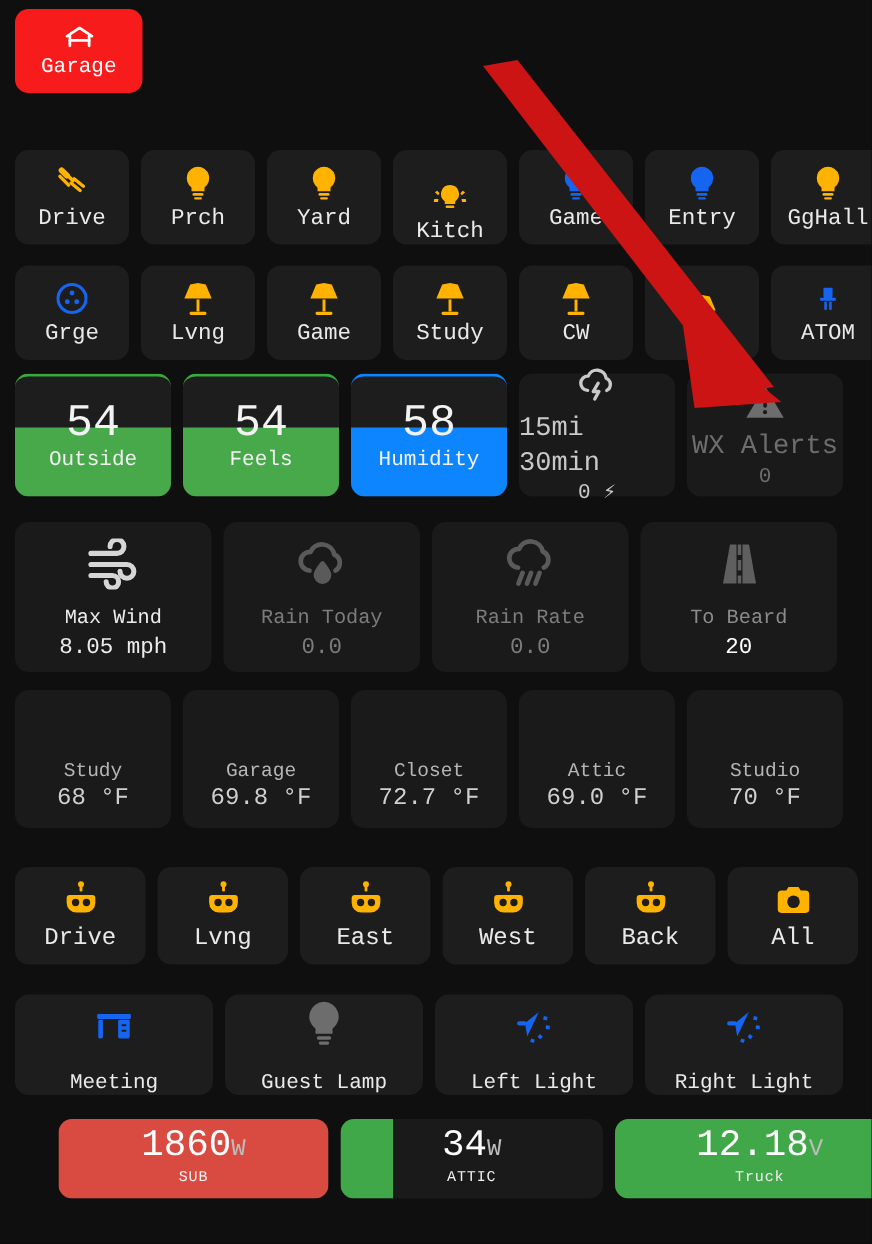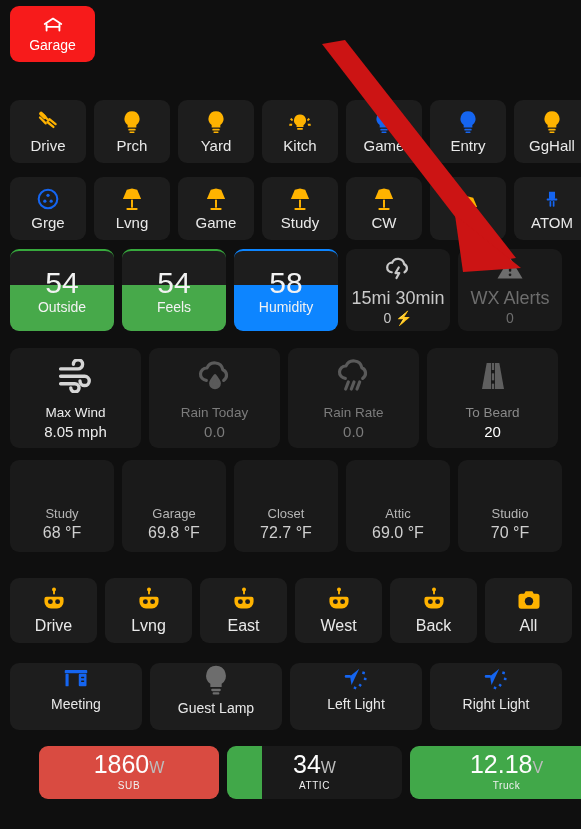--- a/index.html
+++ b/index.html
@@ -2,21 +2,21 @@
 <html><head>
 <meta charset="utf-8">
 <style>
   * { box-sizing: border-box; margin: 0; padding: 0; }
   html, body {
     width: 581px; height: 829px;
     background: #0f0f0f;
     font-family: "Liberation Sans", sans-serif;
     overflow: hidden;
   }
-  .screen { width: 581px; height: 829px; position: relative; background: #0f0f0f; }
+  .screen { width: 581px; height: 829px; position: relative; background: #0f0f0f; font-family: Liberation Mono, monospace; }
   .card-label {
     font-size: 15px; color: #e9e9e9; line-height: 1.1;
     white-space: nowrap; text-align: center;
   }
   .ico { display: flex; align-items: center; justify-content: center; }
 
   
   .garage-row { position: absolute; left: 10px; top: 6px; }
   .garage-btn {
     width: 85px; height: 56px; background: #f71b1b; border-radius: 9px;
@@ -83,21 +83,21 @@
   .ccard {
     width: 87px; height: 65px; border-radius: 9px; background: #1d1d1d;
     display: flex; flex-direction: column; align-items: center; justify-content: center; gap: 3px;
   }
   .ccard .card-label { font-size: 16px; }
 
   
   .lrow { position: absolute; left: 10px; top: 663px; display: flex; gap: 8px; }
   .lcard {
     width: 132px; height: 67px; border-radius: 9px; background: #1d1d1d;
-    display: flex; flex-direction: column; align-items: center; justify-content: flex-start; gap: 4px;
+    display: flex; flex-direction: column; align-items: center; justify-content: flex-end; gap: 16px;
   }
   .lcard .card-label { font-size: 14px; }
 
   
   .prow { position: absolute; left: 3px; top: 746px; display: flex; gap: 8px; padding-left: 36px; }
   .gauge {
     height: 53px; border-radius: 9px; background: #1a1a1a;
     position: relative; overflow: hidden;
   }
   .gauge .gfill { position: absolute; left: 0; top: 0; bottom: 0; }
@@ -157,21 +157,21 @@
       <div class="lbtn" style="width: 76px;">
         <span class="ico">
           <svg width="26" height="26" viewBox="0 0 24 24" fill="#ffb300">
             <path d="M12 2a7 7 0 0 0-4 12.7V17h8v-2.3A7 7 0 0 0 12 2z"></path>
             <rect x="8.6" y="18.2" width="6.8" height="1.7" rx=".8"></rect>
             <rect x="9.6" y="20.7" width="4.8" height="1.5" rx=".7"></rect>
           </svg>
         </span>
         <span class="card-label">Yard</span>
       </div>
-      <div class="lbtn" style="width: 76px;">
+      <div class="lbtn" style="width: 76px; justify-content: flex-end;">
         <span class="ico">
           <svg width="26" height="26" viewBox="0 0 24 24" fill="#ffb300">
             <path d="M12 5a5.5 5.5 0 0 0-3.2 10v1.6h6.4V15A5.5 5.5 0 0 0 12 5z"></path>
             <rect x="9.3" y="17.6" width="5.4" height="1.5" rx=".7"></rect>
         <path d="M4.2 8.4l1.4 1.6-.9 1.3-2-1.9zM19.8 8.4l-1.4 1.6.9 1.3 2-1.9zM2.3 13.6h2.6l-.3 1.8H2zM21.7 13.6h-2.6l.3 1.8h2.6z"></path>
           </svg>
         </span>
         <span class="card-label">Kitch</span>
       </div>
       <div class="lbtn" style="width: 76px;">

